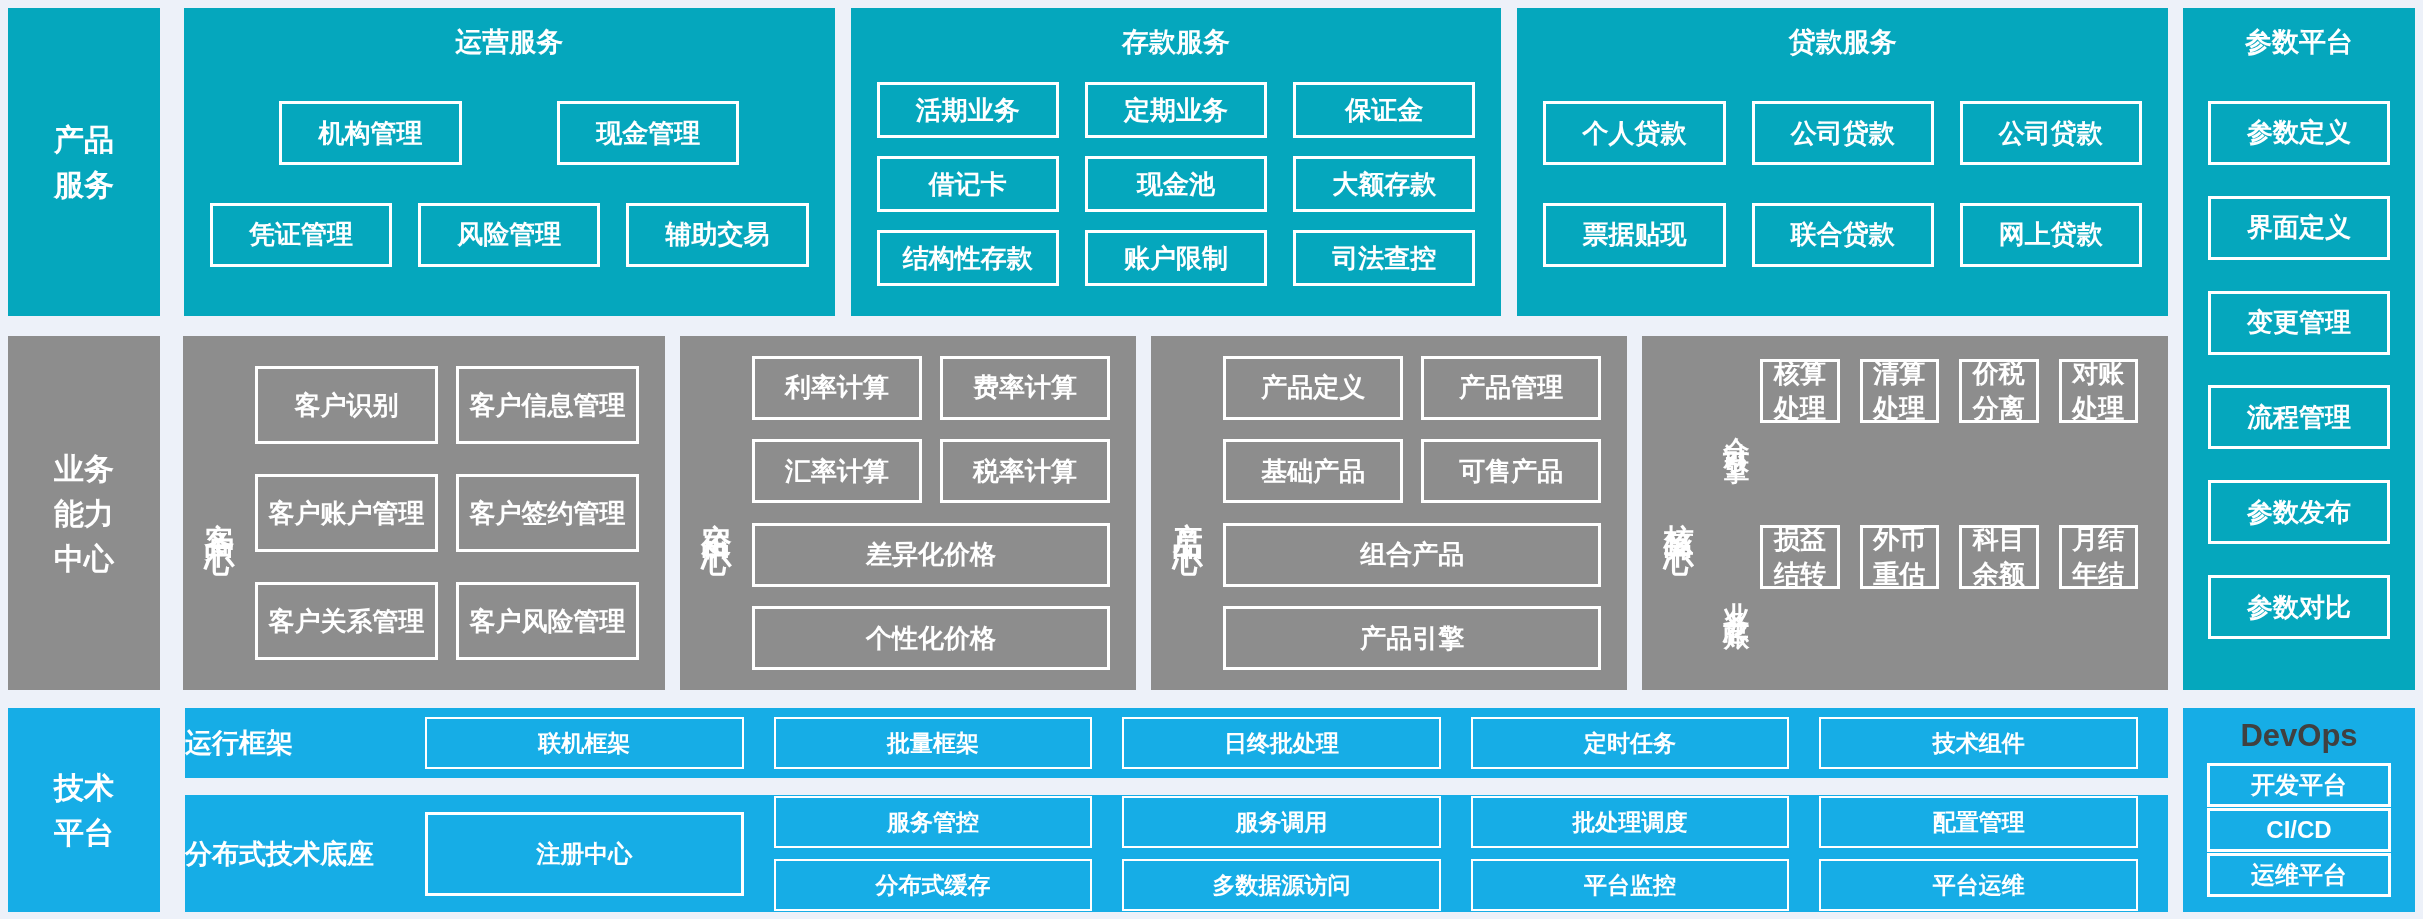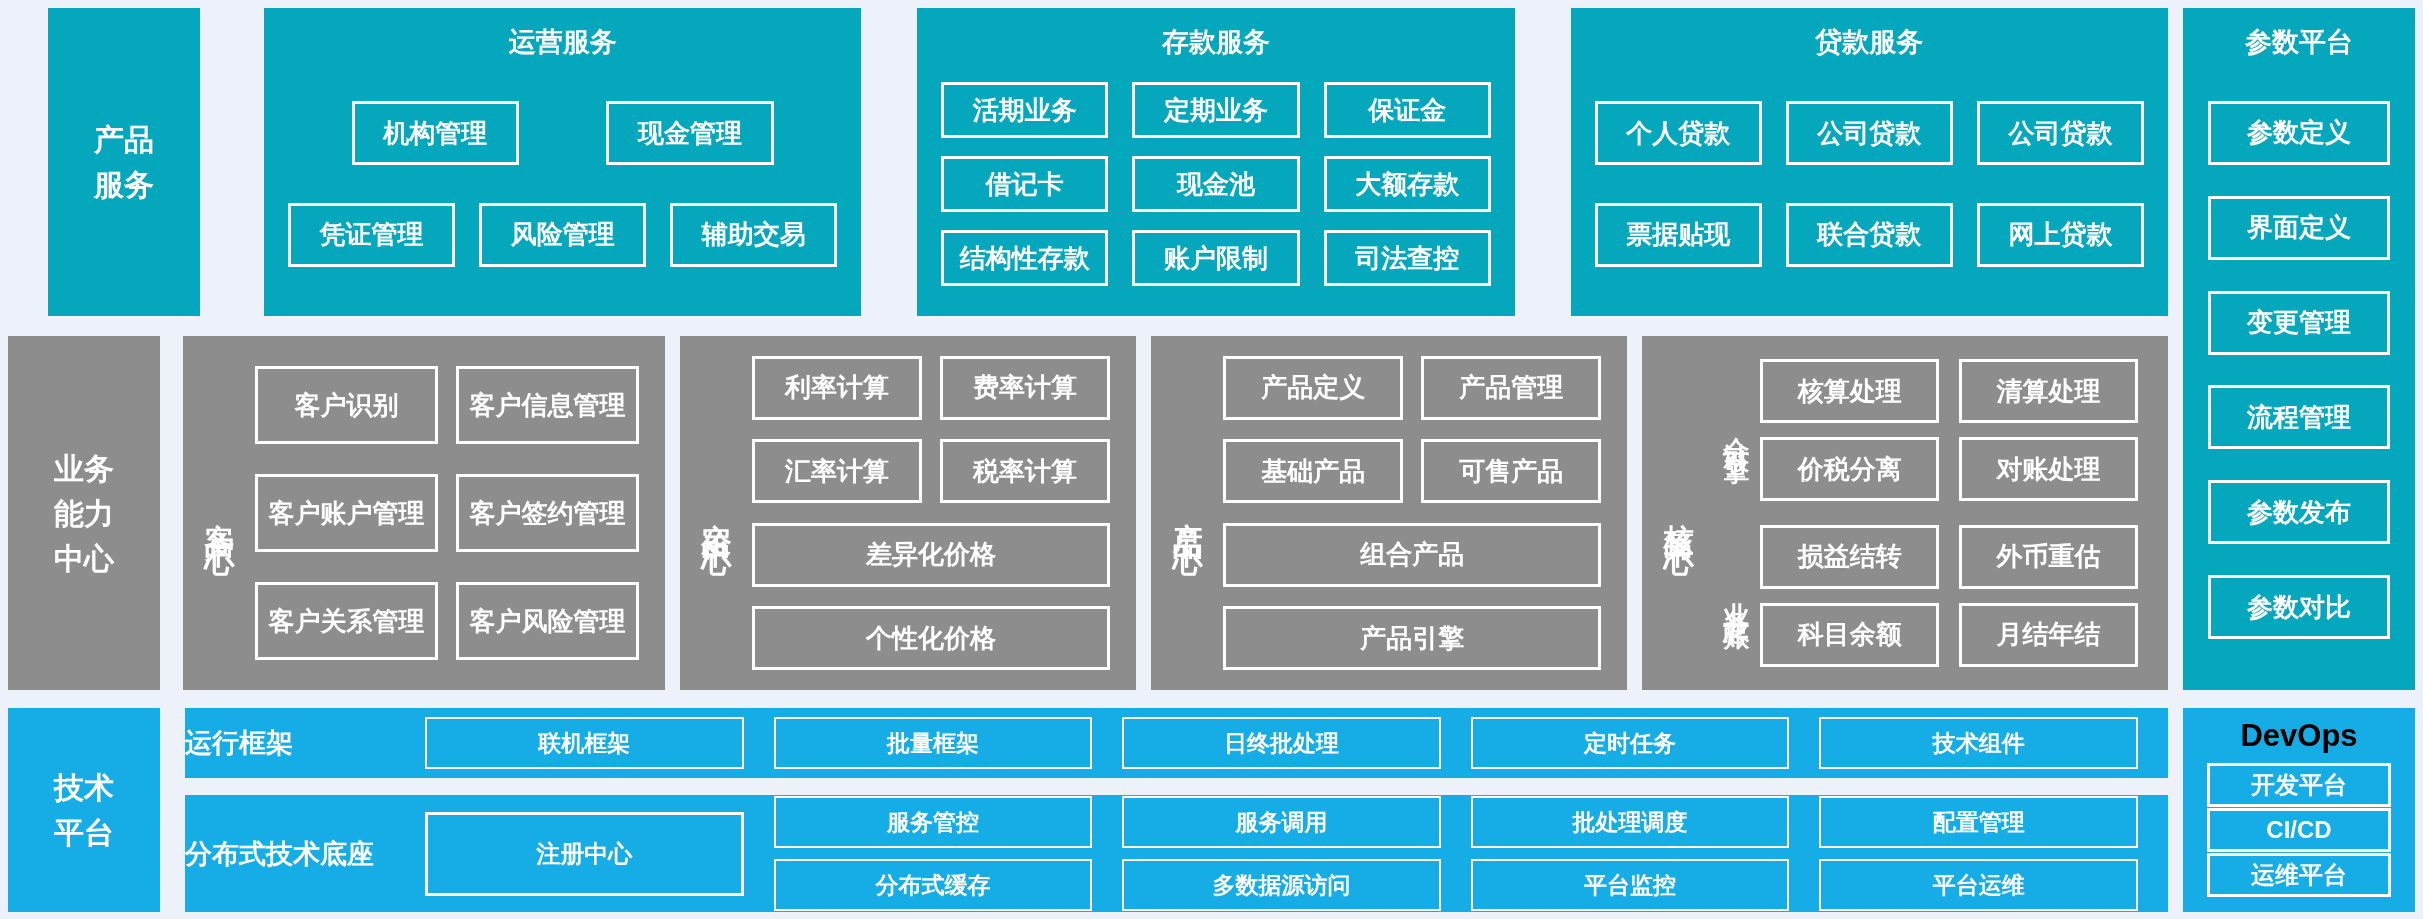--- a/index.html
+++ b/index.html
@@ -1,20 +1,20 @@
 <!DOCTYPE html>
 <html><head>
 <meta charset="utf-8">
 <style>
   html,body { margin:0; padding:0; background:#edf1f9; }
   .canvas {
     position:relative; width:2423px; height:919px; background:#edf1f9;
     font-family:"Liberation Sans","DejaVu Sans",sans-serif; overflow:hidden;
   }
-  .teal { background:#05a7bd;margin-left:40px; }
+  .teal { background:#05a7bd; }
   .gray { background:#8d8d8d; }
   .blue { background:#16ade6; }
 
   
   .side-label {
     flex:0 0 152px; margin-right:8px; display:flex; align-items:center; justify-content:center;
     color:#fff; font-weight:bold; font-size:30px;
   }
   .side-label span { display:inline-block; width:2.2em; word-break:break-all; text-align:center; line-height:1.5; }
   .panel-title { text-align:center; padding-top:16px; height:40px; color:#fff; font-weight:bold; font-size:27px; flex:0 0 auto; }
@@ -46,37 +46,37 @@
   .midgrid.rows3 { grid-template-rows:repeat(3,78px); }
   .midgrid.rows4 { grid-template-rows:repeat(4,64px); }
   .wide { grid-column:1 / 3; }
   .p-customer { flex:484 1 0;font-family:Liberation Serif, serif; }
   .p-pricing  { flex:458 1 0; }
   .p-product  { flex:478 1 0; }
   .p-account  { flex:528 1 0; display:flex; }
   .acct-body { flex:1; display:flex; flex-direction:column; justify-content:space-evenly; padding-right:30px; }
   .acct-group { display:flex; align-items:center; }
   .acct-group .vlabel { flex:0 0 46px; font-size:26px; }
-  .acct-grid { flex:1; display:grid; grid-template-columns:1fr 1fr; grid-template-rows:repeat(2,64px); column-gap:20px; row-gap:14px; }
+  .acct-grid { flex:1; display:grid; grid-template-columns:1fr 1fr 1fr 1fr; grid-template-rows:repeat(2,64px); column-gap:20px; row-gap:14px; }
 
   
   .row-c { position:absolute; left:8px; top:708px; width:2160px; height:204px; display:flex; gap:17px; }
   .tech-body { flex:1; display:flex; flex-direction:column; gap:17px; }
   .tech-bar { display:flex; align-items:center; padding-right:30px; }
   .bar-runtime { height:70px; flex:0 0 auto; }
   .bar-distributed { flex:1; }
   .bar-label { flex:0 0 240px; color:#fff; font-weight:bold; font-size:27px; }
   .bar-cells { flex:1; display:flex; gap:30px; align-items:center; }
   .cell { flex:1 1 0; display:flex; flex-direction:column; justify-content:center; gap:11px; }
   .box.sm { height:52px; border-width:2px; font-size:23px; width:100%; }
   .box.registry { height:84px; border-width:3px; font-size:24px; width:100%; }
 
   
   .devops-col { position:absolute; right:8px; top:708px; width:232px; height:204px; display:flex; flex-direction:column; }
-  .devops-title { text-align:center; padding-top:10px; color:#000000; font-weight:bold; font-size:31px; height:42px; }
+  .devops-title { text-align:center; padding-top:10px; color:#404040; font-weight:bold; font-size:31px; height:42px; }
   .devops-col .boxcol { flex:1; display:flex; flex-direction:column; justify-content:space-evenly; align-items:center; padding:2px 0 14px; }
   .devops-col .box { width:184px; height:44px; border-width:3px; font-size:24px; }
 </style>
 </head>
 <body>
 
 <div class="canvas">
 
   <div class="row-a">
     <div class="side-label teal">

